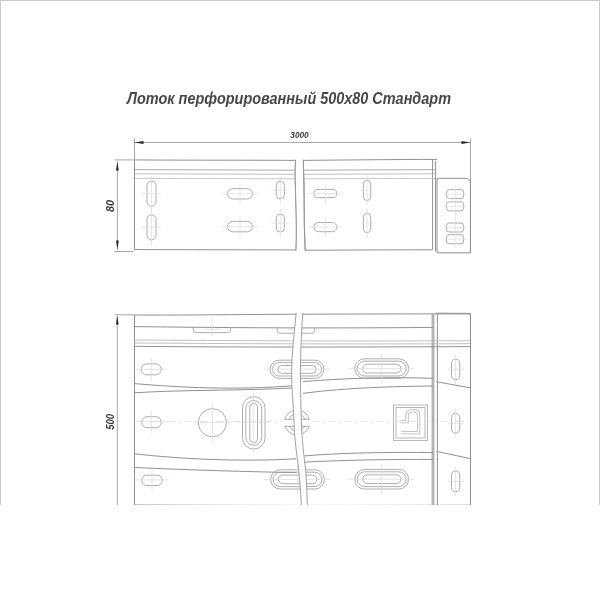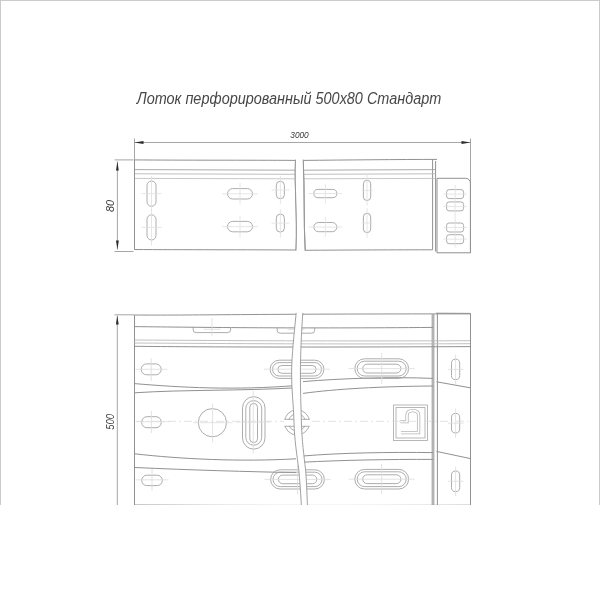--- a/index.html
+++ b/index.html
@@ -1,16 +1,16 @@
 <!DOCTYPE html>
 <html><head>
 <meta charset="utf-8">
 <style>
   html,body{margin:0;padding:0;background:#fff;}
-  .page{position:relative;width:600px;height:505px;font-family:"Liberation Sans",sans-serif;}
+  .page{position:relative;width:600px;height:505px;font-family:"Liberation Sans",sans-serif;font-weight:bold;}
   svg{position:absolute;left:0;top:0;}
 </style>
 </head>
 <body>
 <div class="page">
 <svg width="600" height="600" viewBox="0 0 600 600">
 
   <rect x="0.5" y="0.5" width="599" height="599" fill="#ffffff" stroke="#cbcbcb" stroke-width="1"></rect>
 
   <g transform="translate(289,103.5)">

